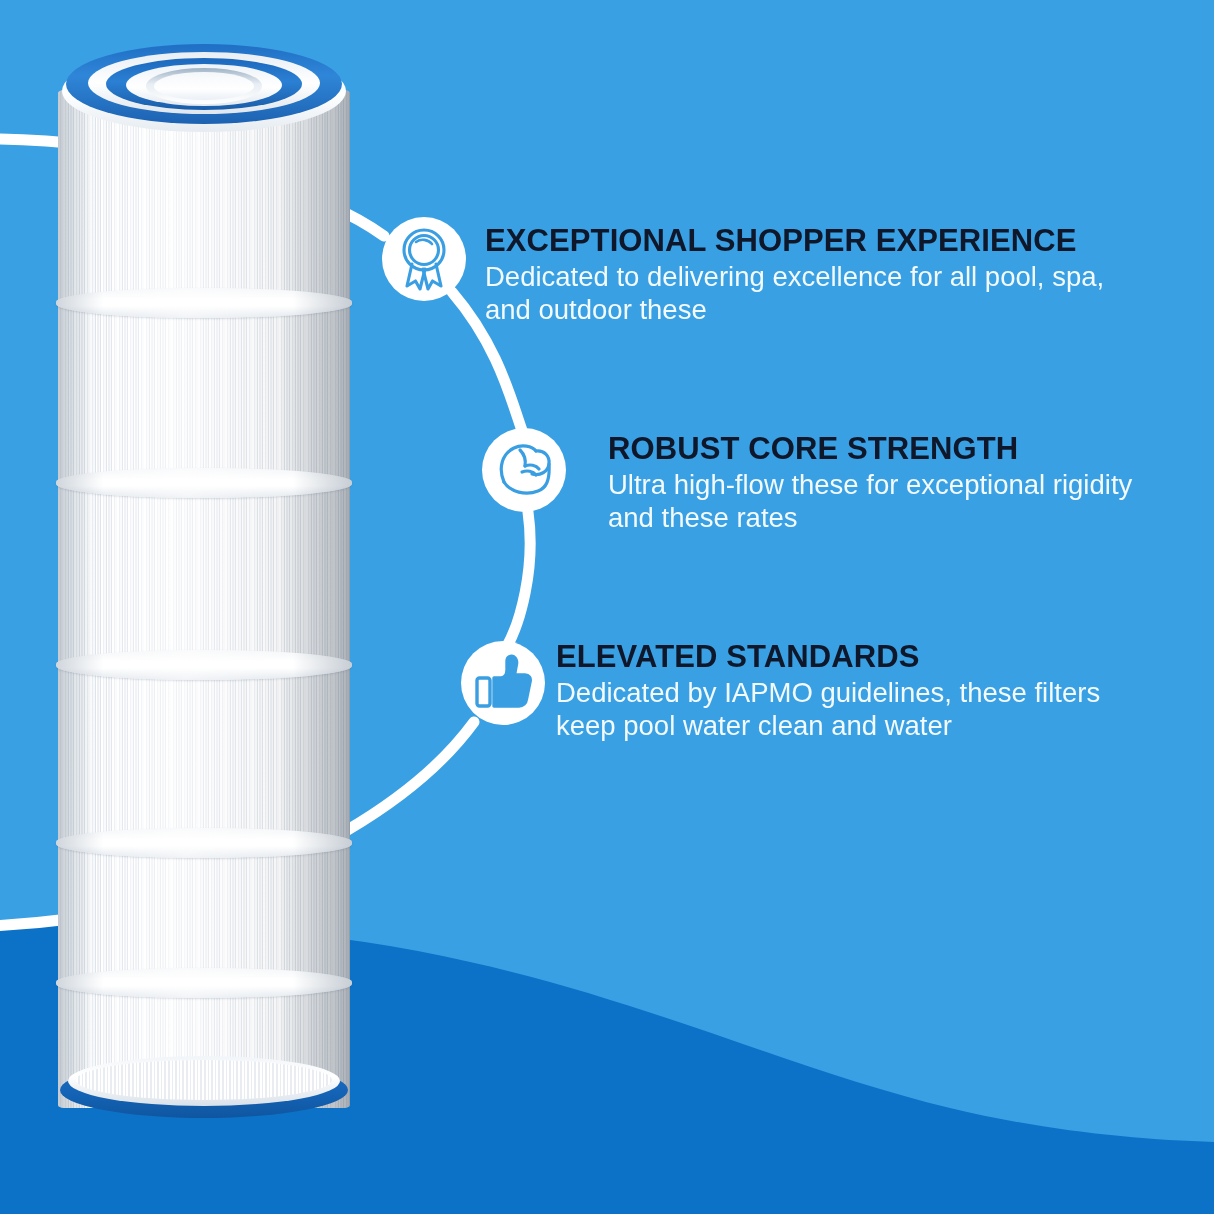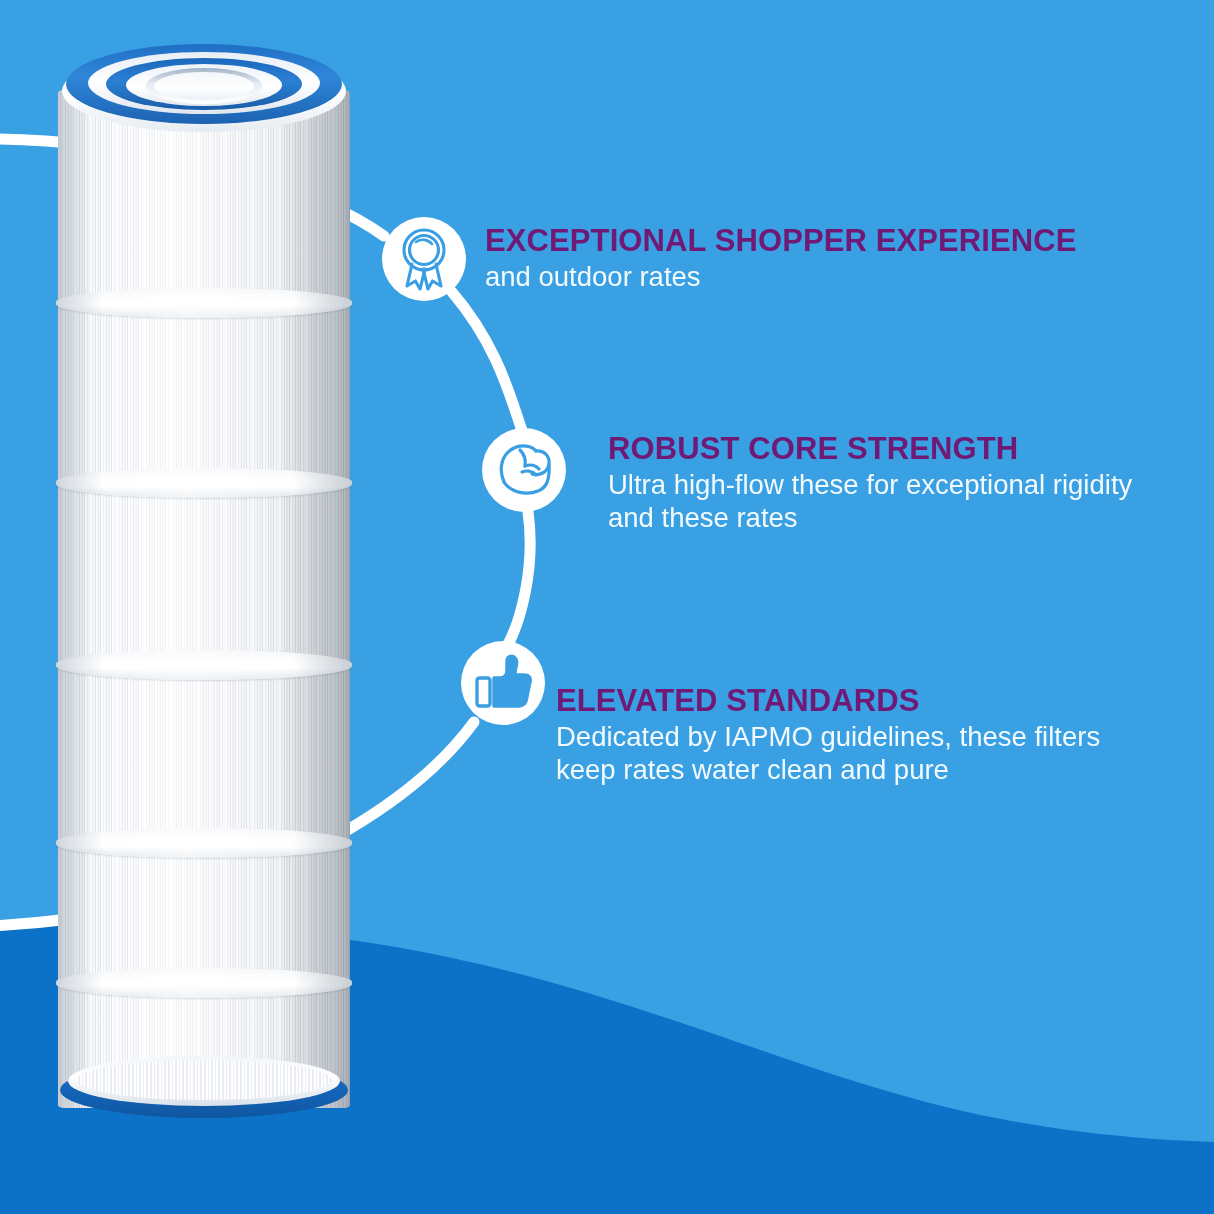--- a/index.html
+++ b/index.html
@@ -90,32 +90,32 @@
   .bcap-blue{position:absolute;left:0;top:6px;width:288px;height:56px;border-radius:50%;
     background:linear-gradient(180deg,#1b6fc6 0%,#1463b6 55%,#0f56a0 100%);}
   .bcap-rim{position:absolute;left:8px;top:0;width:272px;height:50px;border-radius:50%;
     background:linear-gradient(180deg,#f2f5f8 0%,#ffffff 40%,#d9e1e9 100%);}
   .bcap-inner{position:absolute;left:16px;top:4px;width:256px;height:40px;border-radius:50%;
     background:repeating-linear-gradient(90deg,#ffffff 0 2px,#e9edf2 2px 3.6px);}
 
   
   .feature{position:absolute;}
   .f-title{
-    color:#701a75;font-weight:700;letter-spacing:.1px;
+    color:#0f172a;font-weight:700;letter-spacing:.1px;
     font-size:31px;line-height:34px;margin:0 0 2px 0;white-space:nowrap;
   }
   .f-desc{
     color:rgba(255,255,255,.94);font-weight:400;
     font-size:27.5px;line-height:33px;margin:0;
   }
   .f-desc span{display:block;white-space:nowrap;}
 
   #f1{left:485px;top:224px;}
   #f2{left:608px;top:432px;}
-  #f3{left:556px;top:640px;margin-top:44px;}
+  #f3{left:556px;top:640px;}
 </style>
 </head>
 <body>
 
 <div id="stage">
 
   <div class="layer bg-sky"></div>
 
   <svg class="vec" viewBox="0 0 1214 1214">
     <path d="M0,928 C180,918 330,930 470,962 C650,1002 800,1072 950,1108 C1045,1131 1140,1140 1214,1142 L1214,1214 L0,1214 Z" fill="#0b72c8"></path>
@@ -187,33 +187,34 @@
     <div class="bcap">
       <div class="bcap-blue"></div>
       <div class="bcap-rim"></div>
       <div class="bcap-inner"></div>
     </div>
   </div>
 
   <div class="feature" id="f1">
     <p class="f-title">EXCEPTIONAL SHOPPER EXPERIENCE</p>
     <p class="f-desc">
-      <span>and outdoor rates</span>
+      <span>Dedicated to delivering excellence for all pool, spa,</span>
+      <span>and outdoor these</span>
     </p>
   </div>
 
   <div class="feature" id="f2">
     <p class="f-title">ROBUST CORE STRENGTH</p>
     <p class="f-desc">
       <span>Ultra high-flow these for exceptional rigidity</span>
       <span>and these rates</span>
     </p>
   </div>
 
   <div class="feature" id="f3">
     <p class="f-title">ELEVATED STANDARDS</p>
     <p class="f-desc">
       <span>Dedicated by IAPMO guidelines, these filters</span>
-      <span>keep rates water clean and pure</span>
+      <span>keep pool water clean and water</span>
     </p>
   </div>
 
 </div>
 
 </body></html>

